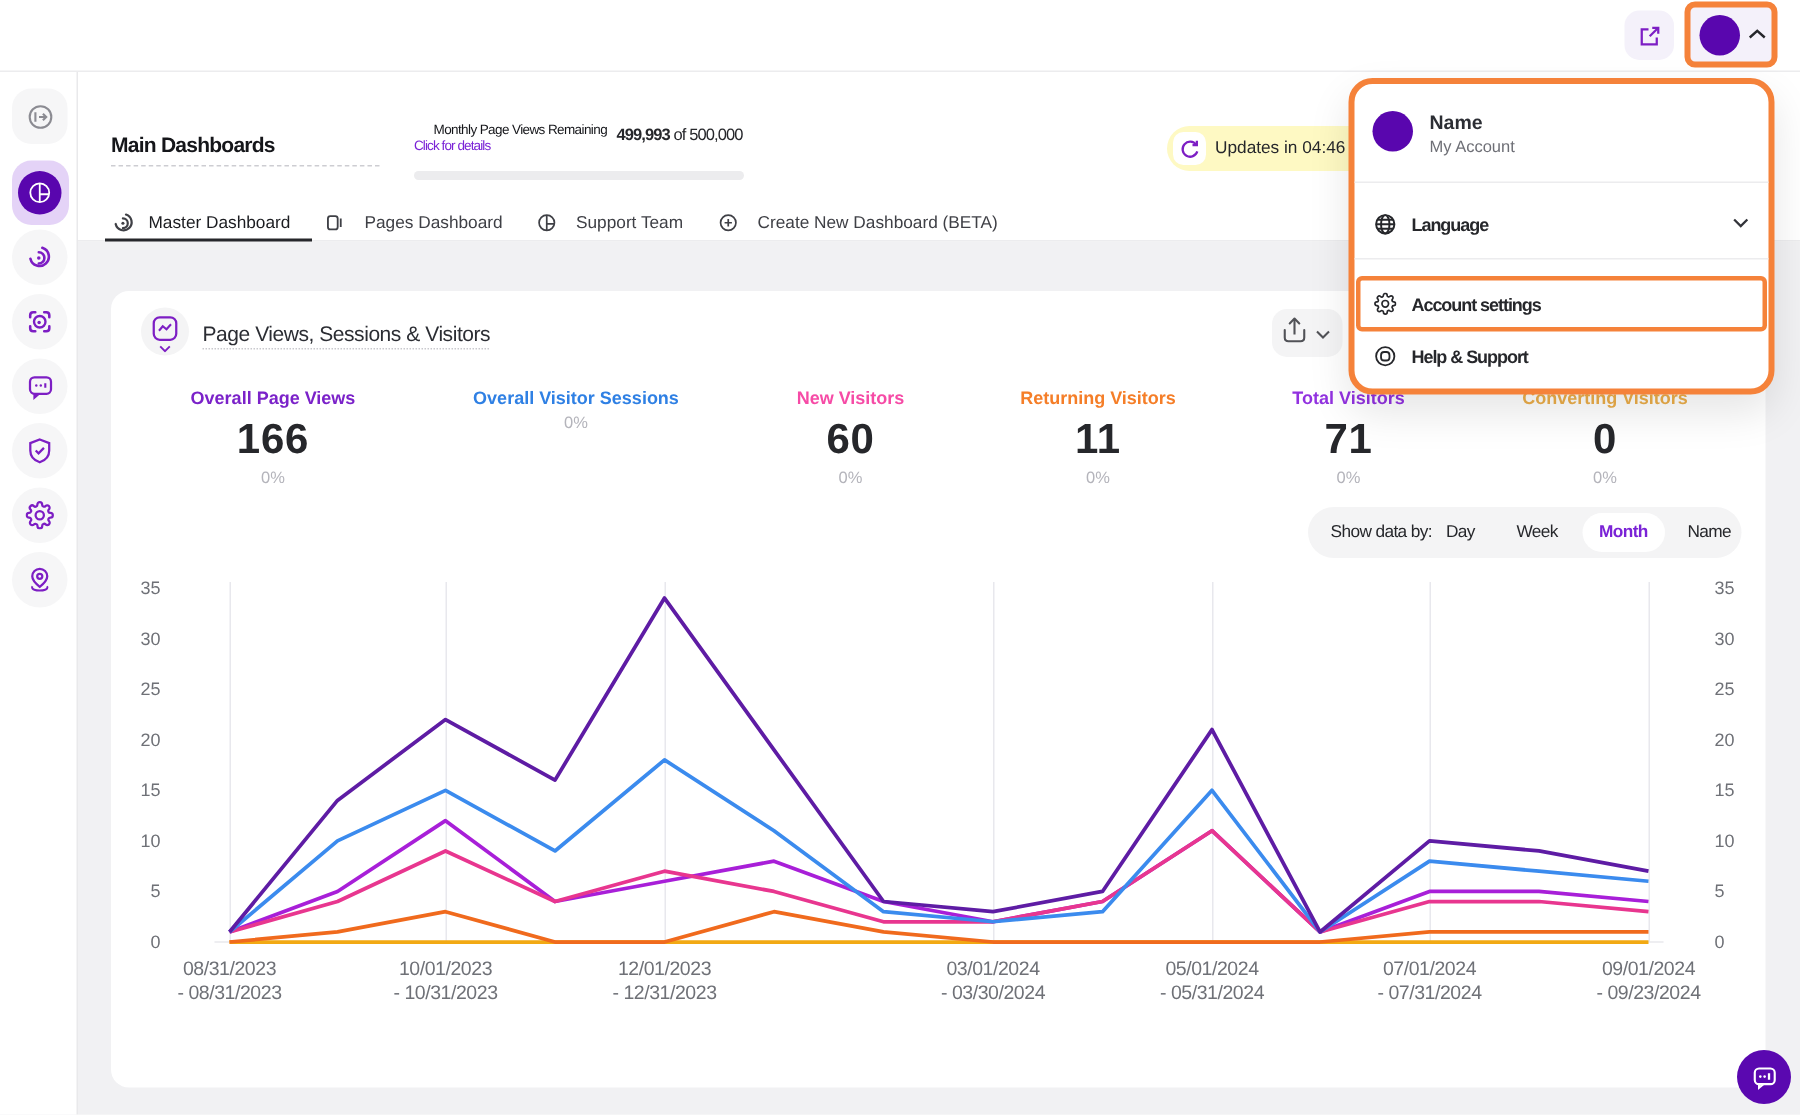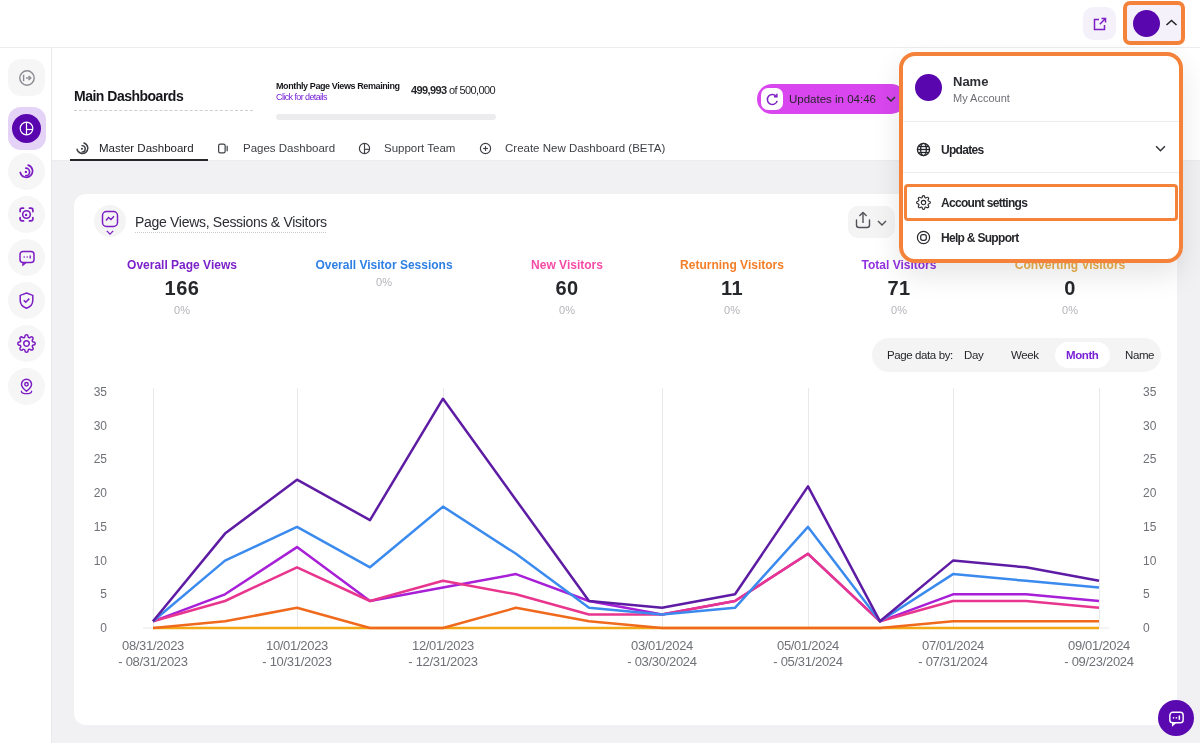--- a/index.html
+++ b/index.html
@@ -6,37 +6,37 @@
   html,body { width:1200px; height:743px; overflow:hidden; font-family:"Liberation Sans", sans-serif; background:#f1f1f3; }
   .abs { position:absolute; }
   .topbar { position:absolute; left:0; top:0; width:1200px; height:48px; background:#fff; border-bottom:1px solid #ececee; z-index:30; }
   .sidebar { position:absolute; left:0; top:48px; width:52px; height:695px; background:#fff; border-right:1px solid #e9e9eb; z-index:20; }
   .header { position:absolute; left:52px; top:48px; width:1148px; height:113px; background:#fff; border-bottom:1px solid #ececee; }
   .card { position:absolute; left:74px; top:194px; width:1103px; height:531px; background:#fff; border-radius:12px; }
   .sbtn { position:absolute; left:8px; width:37px; height:37px; border-radius:12px; background:#f6f6f7; display:flex; align-items:center; justify-content:center; z-index:21; }
   .sbtn.circ { border-radius:50%; }
   h1 { position:absolute; left:74px; top:88px; font-size:14px; font-weight:bold; color:#15161a; letter-spacing:-0.5px; }
   .h1line { position:absolute; left:74px; top:110px; width:179px; border-top:1px dashed #cdcdd2; }
-  .mpv-t { position:absolute; left:276px; top:81px; font-size:9px; font-weight:bold; color:#15161a; letter-spacing:-0.4px; }
+  .mpv-t { position:absolute; left:289px; top:81px; font-size:9px; font-weight:normal; color:#15161a; letter-spacing:-0.4px; }
   .mpv-l { position:absolute; left:276px; top:92px; font-size:9px; color:#7a22d6; letter-spacing:-0.6px; }
   .mpv-n { position:absolute; left:411px; top:84px; font-size:11px; color:#26272b; letter-spacing:-0.6px; }
   .mpv-bar { position:absolute; left:276px; top:114px; width:220px; height:6px; border-radius:3px; background:#ececee; }
-  .updpill { position:absolute; left:757px; top:84px; width:149px; height:30px; background:#d946ef; border-radius:15px; z-index:10; }
+  .updpill { position:absolute; left:778px; top:84px; width:149px; height:30px; background:#fef9c3; border-radius:15px; z-index:10; }
   .updpill .rbtn { position:absolute; left:4px; top:4px; width:22px; height:22px; background:#fff; border-radius:7px; }
   .updpill .txt { position:absolute; left:32px; top:9px; font-size:11.5px; color:#26272b; }
   .tab { position:absolute; top:142px; height:21px; white-space:nowrap; font-size:11.5px; color:#3f4046; z-index:5; }
   .tab svg { vertical-align:-3px; margin-right:13px; }
   .tabu { position:absolute; left:70px; top:159px; width:138px; height:2px; background:#26272b; }
   .ctitle-ic { position:absolute; left:94px; top:205px; width:32px; height:32px; border-radius:50%; background:#f4f4f5; }
   .ctitle { position:absolute; left:135px; top:214px; font-size:14px; color:#2b2d33; letter-spacing:-0.3px; }
   .ctitle-line { position:absolute; left:135px; top:232px; width:191px; border-top:1px dotted #c9c9ce; }
   .exportbtn { position:absolute; left:848px; top:206px; width:47px; height:32px; background:#f4f4f5; border-radius:10px; }
   .stat { position:absolute; top:258px; width:200px; text-align:center; }
   .stat .lb { font-size:12px; font-weight:bold; letter-spacing:0; }
-  .stat .num { font-size:20px; font-weight:bold; color:#26272b; margin-top:5px; letter-spacing:0.5px; }
+  .stat .num { font-size:28px; font-weight:bold; color:#26272b; margin-top:5px; letter-spacing:0.5px; }
   .stat .pc { font-size:11px; color:#b4b4bb; margin-top:4px; }
   .showby { position:absolute; left:872px; top:338px; width:289px; height:34px; background:#f4f4f5; border-radius:17px; font-size:11.5px; color:#26272b; letter-spacing:-0.4px; }
   .showby span { position:absolute; top:11px; }
   .monthpill { position:absolute; left:183px; top:4px; width:55px; height:26px; background:#fff; border-radius:13px; }
   .dropdown { position:absolute; left:899px; top:52px; width:284px; height:211px; background:#fff; border:4px solid #f5823a; border-radius:16px; box-shadow:0 12px 28px rgba(0,0,0,.10); z-index:40; }
   .dd-avatar { position:absolute; left:12px; top:18px; width:27px; height:27px; border-radius:50%; background:#5906ae; }
   .dd-name { position:absolute; left:50px; top:18px; font-size:13px; font-weight:bold; color:#2c2e34; }
   .dd-sub { position:absolute; left:50px; top:36px; font-size:11px; color:#6e6f76; }
   .dd-div { position:absolute; left:0; width:276px; border-top:1px solid #ececee; }
   .dd-row { position:absolute; left:38px; font-size:12px; font-weight:bold; color:#26272b; letter-spacing:-0.7px; }
@@ -208,21 +208,21 @@
     <div class="lb" style="color:#9232e0">Total Visitors</div>
     <div class="num">71</div>
     <div class="pc">0%</div>
   </div>
 <div class="stat" style="left:970px">
     <div class="lb" style="color:#ecae4a">Converting Visitors</div>
     <div class="num">0</div>
     <div class="pc">0%</div>
   </div>
 <div class="showby">
-  <span style="left:15px">Page data by:</span>
+  <span style="left:15px">Show data by:</span>
   <span style="left:92px">Day</span>
   <span style="left:139px">Week</span>
   <div class="monthpill"></div>
   <span style="left:194px; color:#7a22d6; font-weight:bold;">Month</span>
   <span style="left:253px">Name</span>
 </div>
 
 <svg class="chart" viewBox="0 0 1102 300">
   <line x1="78.5" x2="78.5" y1="8" y2="248" stroke="#e8e8ed" stroke-width="1"></line>
   <line x1="222.5" x2="222.5" y1="8" y2="248" stroke="#e8e8ed" stroke-width="1"></line>
@@ -275,21 +275,21 @@
   <div class="dd-name">Name</div>
   <div class="dd-sub">My Account</div>
   <div class="dd-div" style="top:65px"></div>
   <svg width="15" height="15" viewBox="0 0 16 16" fill="none" stroke="#26272b" stroke-width="1.4" style="position:absolute; left:13px; top:86px;">
     <circle cx="8" cy="8" r="6.5"></circle>
     <ellipse cx="8" cy="8" rx="3" ry="6.5"></ellipse>
     <line x1="1.5" y1="8" x2="14.5" y2="8"></line>
     <line x1="2.4" y1="4.8" x2="13.6" y2="4.8"></line>
     <line x1="2.4" y1="11.2" x2="13.6" y2="11.2"></line>
   </svg>
-  <div class="dd-row" style="top:87px;">Updates</div>
+  <div class="dd-row" style="top:87px;">Language</div>
   <svg width="11" height="7" viewBox="0 0 10 6" fill="none" stroke="#33343a" stroke-width="1.4" style="position:absolute; left:252px; top:89px;">
     <path d="M1 1 L5 5 L9 1"></path>
   </svg>
   <div class="dd-div" style="top:116px"></div>
   <div class="dd-hl"></div>
   <svg width="15" height="15" viewBox="0 0 24 24" fill="none" stroke="#26272b" stroke-width="1.8" style="position:absolute; left:13px; top:139px;">
     <path d="M12 15.5A3.5 3.5 0 1 0 12 8.5a3.5 3.5 0 0 0 0 7z"></path>
     <path d="M19.4 15a1.65 1.65 0 0 0 .33 1.82l.06.06a2 2 0 1 1-2.83 2.83l-.06-.06a1.65 1.65 0 0 0-1.82-.33 1.65 1.65 0 0 0-1 1.51V21a2 2 0 1 1-4 0v-.09A1.65 1.65 0 0 0 9 19.4a1.65 1.65 0 0 0-1.82.33l-.06.06a2 2 0 1 1-2.83-2.83l.06-.06a1.65 1.65 0 0 0 .33-1.82 1.65 1.65 0 0 0-1.51-1H3a2 2 0 1 1 0-4h.09A1.65 1.65 0 0 0 4.6 9a1.65 1.65 0 0 0-.33-1.82l-.06-.06a2 2 0 1 1 2.83-2.83l.06.06a1.65 1.65 0 0 0 1.82.33H9a1.65 1.65 0 0 0 1-1.51V3a2 2 0 1 1 4 0v.09a1.65 1.65 0 0 0 1 1.51 1.65 1.65 0 0 0 1.82-.33l.06-.06a2 2 0 1 1 2.83 2.83l-.06.06a1.65 1.65 0 0 0-.33 1.82V9a1.65 1.65 0 0 0 1.51 1H21a2 2 0 1 1 0 4h-.09a1.65 1.65 0 0 0-1.51 1z"></path>
   </svg>
   <div class="dd-row" style="top:140px;">Account settings</div>

